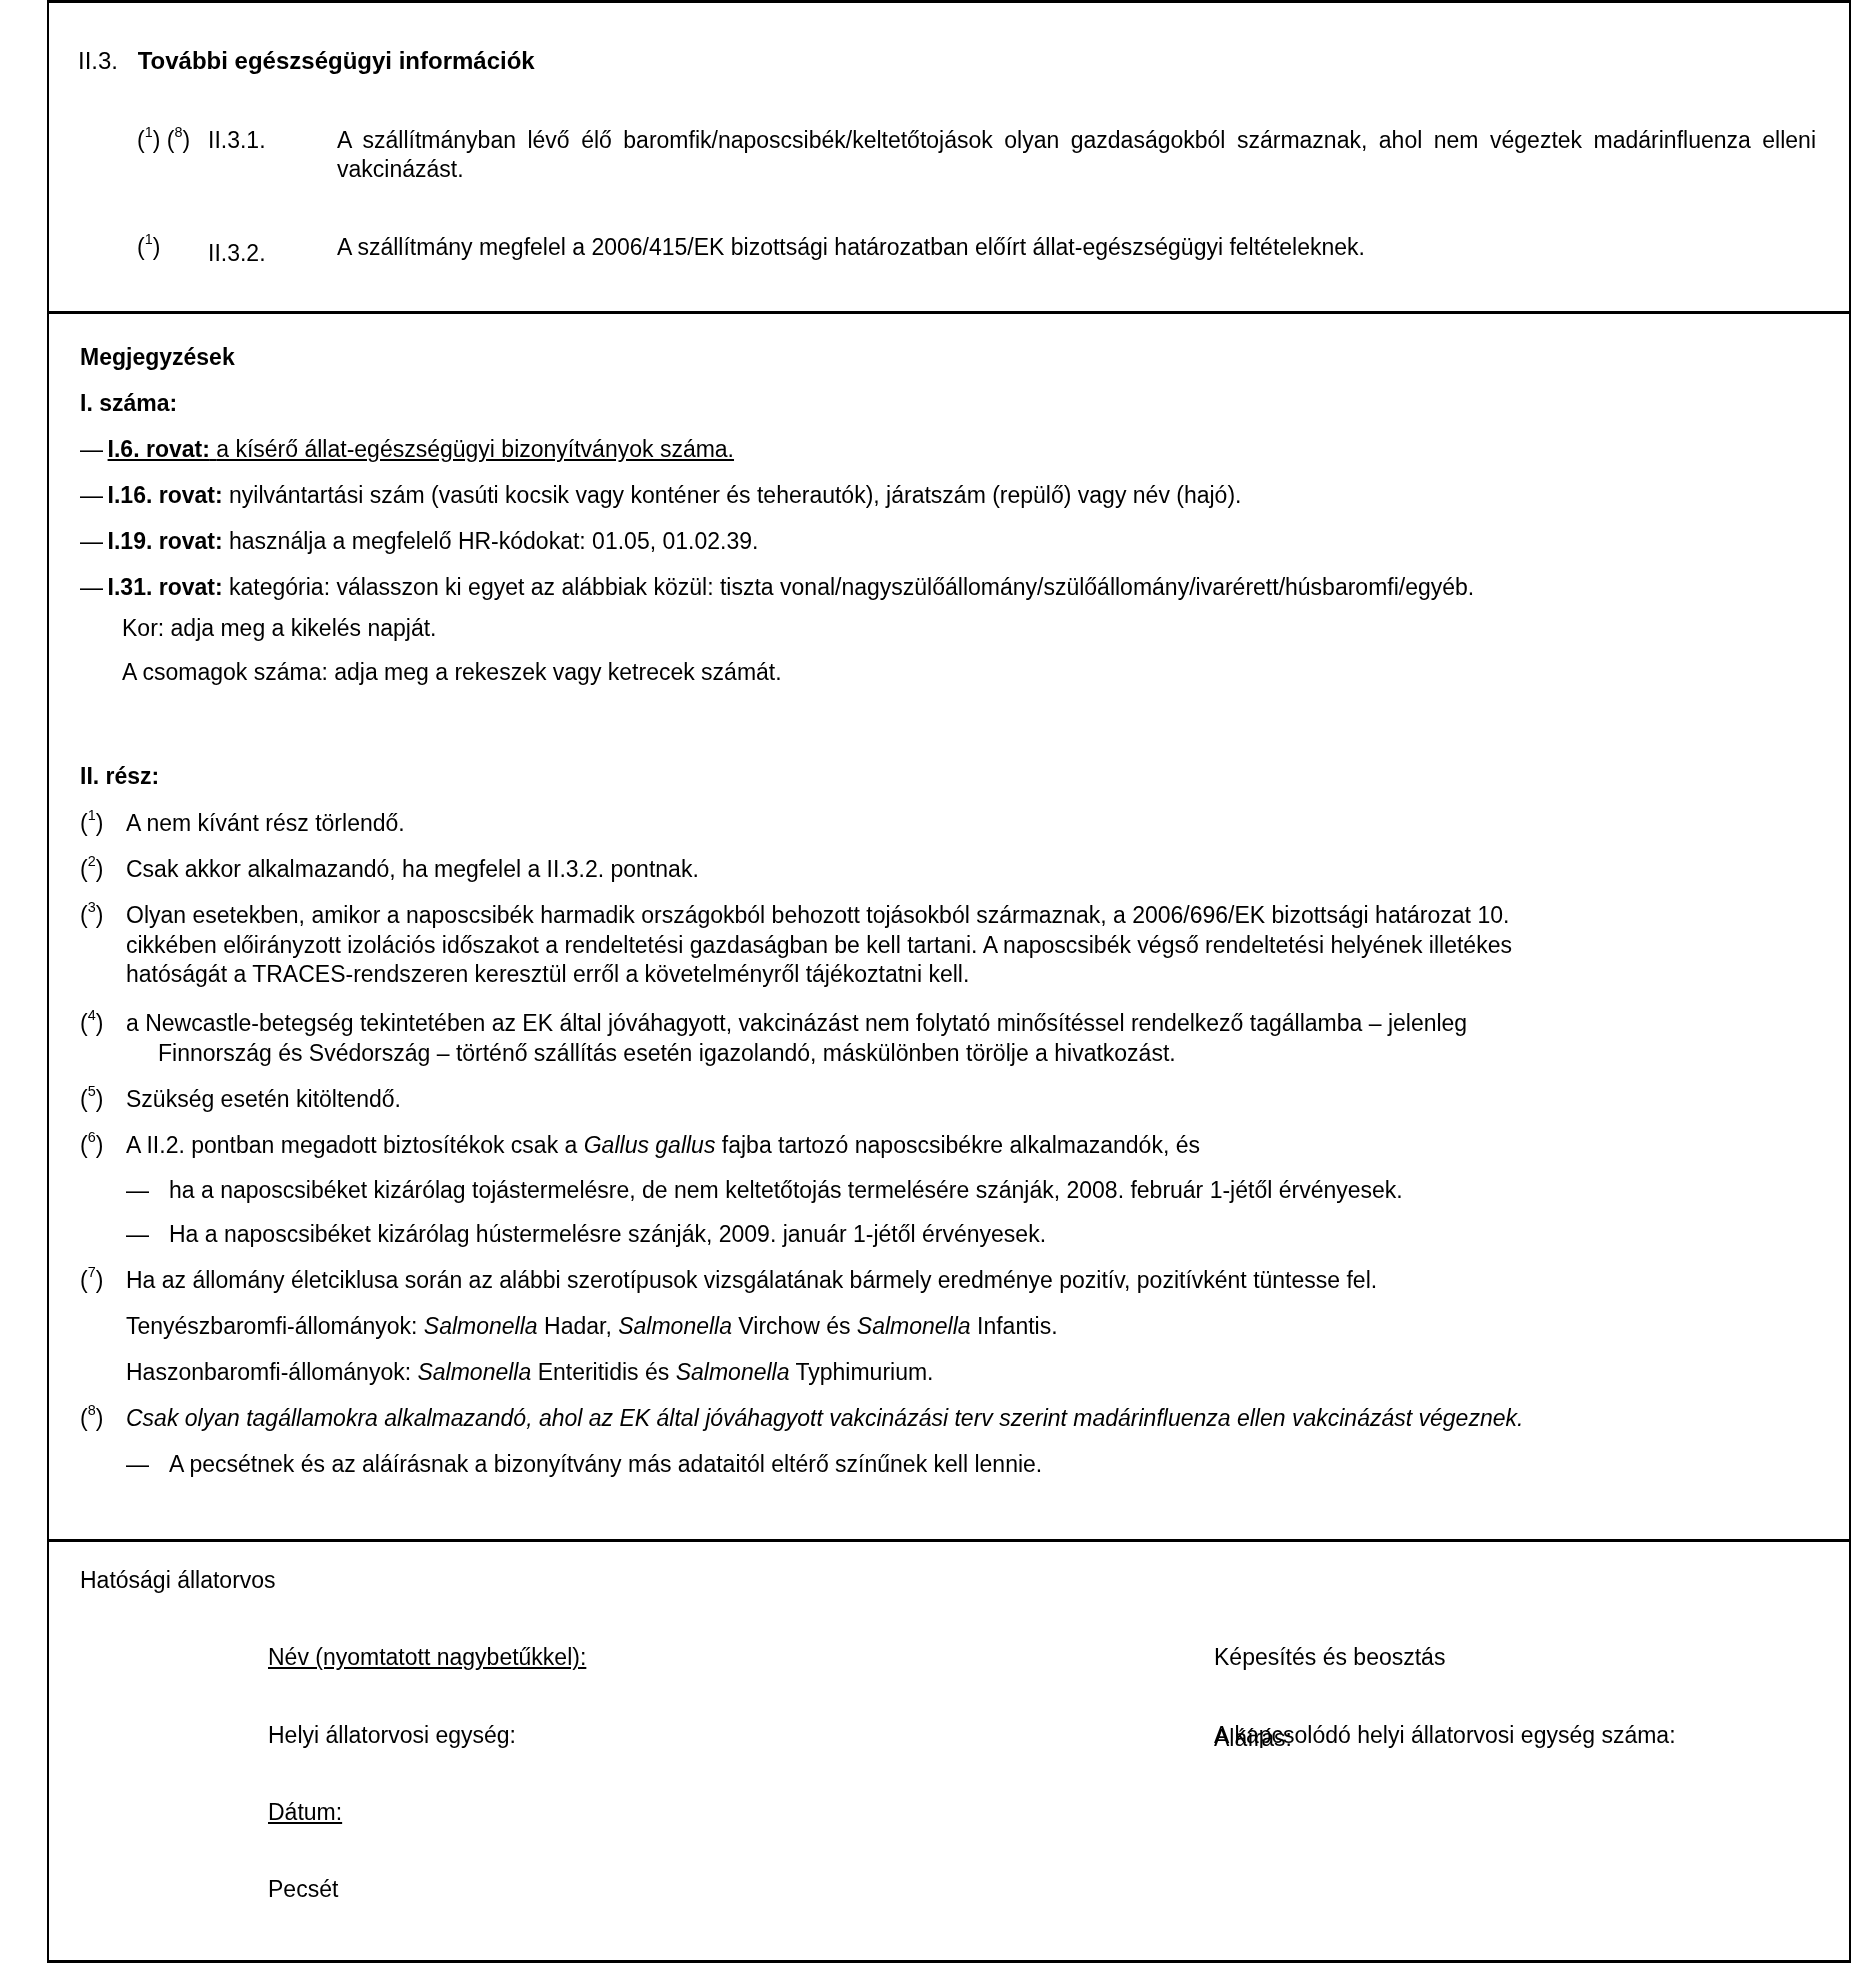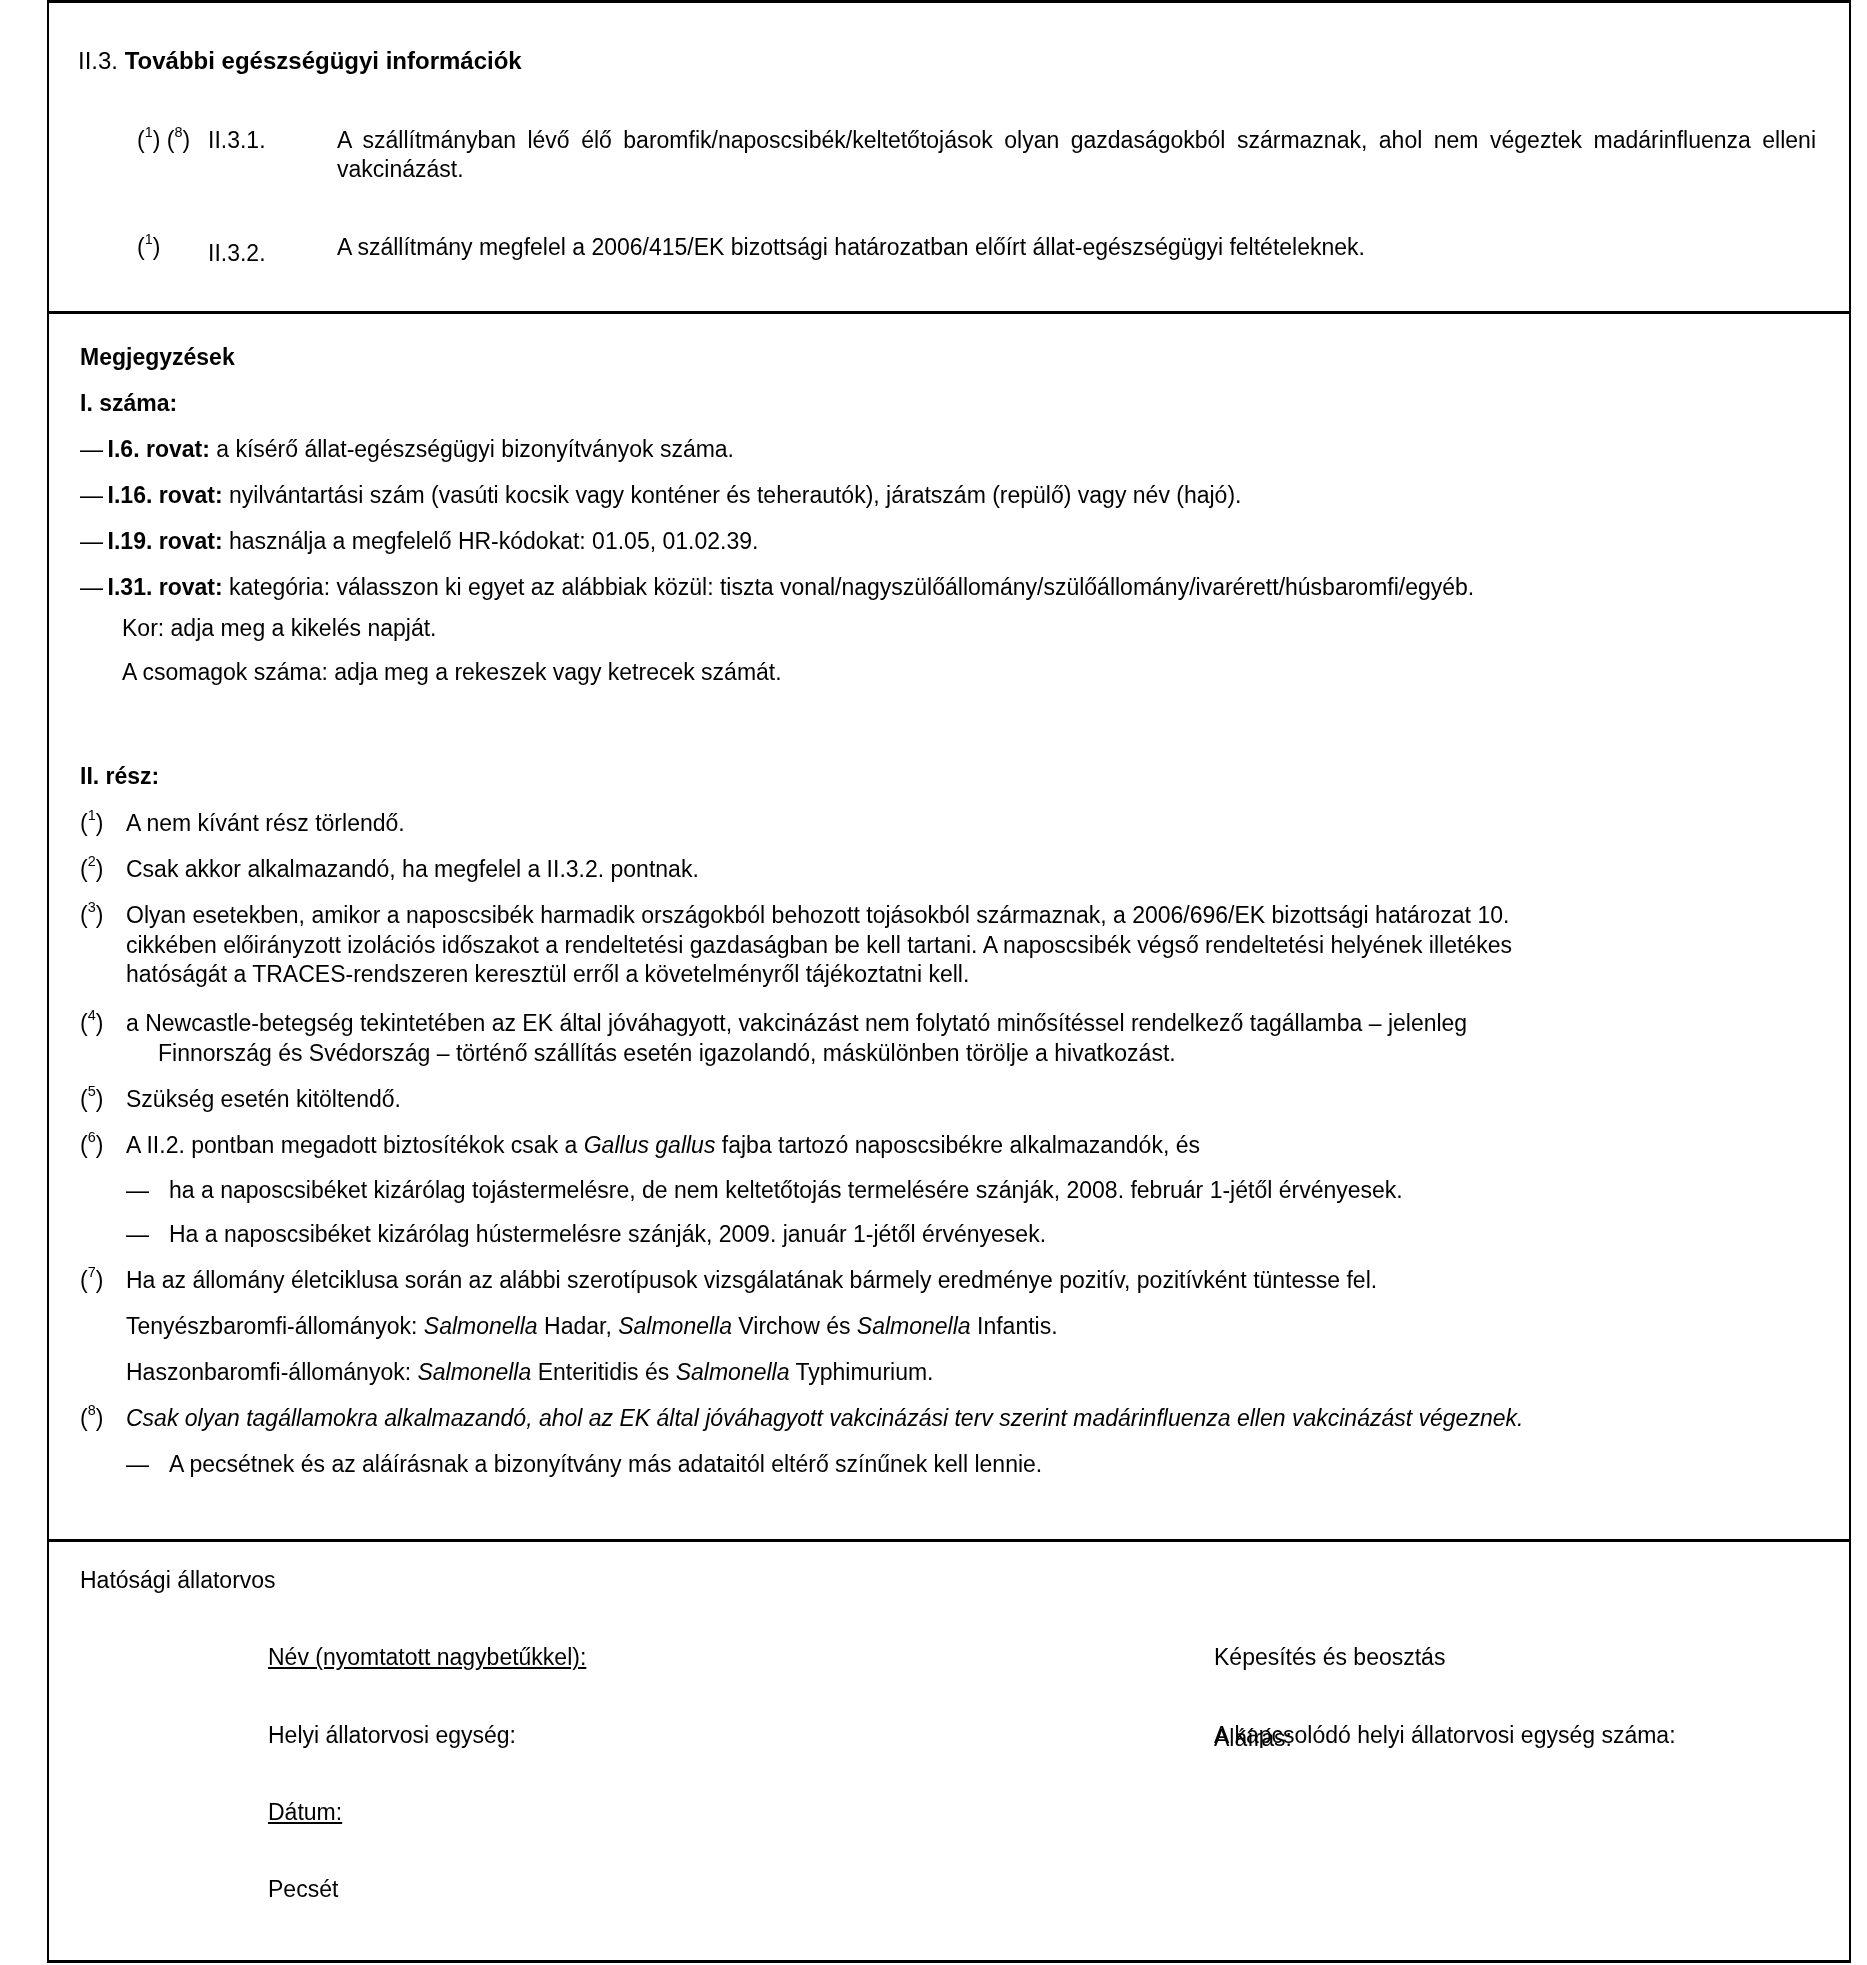--- a/index.html
+++ b/index.html
@@ -21,35 +21,35 @@
 </style>
 </head>
 <body>
 
 <div class="frame"></div>
 <div class="hline" style="top:311px"></div>
 <div class="hline" style="top:1539px"></div>
 
 <div class="abs" style="left:78px; top:46px; font-size:24px;">
   <span>II.3.</span>
-  <span class="b" style="margin-left:0">További egészségügyi információk</span>
+  <span class="b" style="margin-left:13px">További egészségügyi információk</span>
 </div>
 
 <div class="abs" style="left:137px; top:126px;">(<sup>1</sup>) (<sup>8</sup>)</div>
 <div class="abs" style="left:208px; top:126px;">II.3.1.</div>
 <div class="abs just" style="left:337px; top:126px; width:1479px;">A szállítmányban lévő élő baromfik/naposcsibék/keltetőtojások olyan gazdaságokból származnak, ahol nem végeztek madárinfluenza elleni vakcinázást.</div>
 
 <div class="abs" style="left:137px; top:233px;">(<sup>1</sup>)</div>
 <div class="abs" style="left:208px; top:239px;">II.3.2.</div>
 <div class="abs" style="left:337px; top:233px;">A szállítmány megfelel a 2006/415/EK bizottsági határozatban előírt állat-egészségügyi feltételeknek.</div>
 
 <div class="abs b" style="left:80px; top:343px;">Megjegyzések</div>
 <div class="abs b" style="left:80px; top:389px;">I. száma:</div>
 
-<div class="abs" style="left:80px; top:435px;"><span class="dash">—</span><span class="b">I.6. rovat:</span> <span>a kísérő állat-egészségügyi bizonyítványok száma.</span></div>
+<div class="abs" style="left:80px; top:435px;text-decoration:underline;"><span class="dash">—</span><span class="b">I.6. rovat:</span> <span>a kísérő állat-egészségügyi bizonyítványok száma.</span></div>
 <div class="abs" style="left:80px; top:481px;"><span class="dash">—</span><span class="b">I.16. rovat:</span> <span>nyilvántartási szám (vasúti kocsik vagy konténer és teherautók), járatszám (repülő) vagy név (hajó).</span></div>
 <div class="abs" style="left:80px; top:527px;"><span class="dash">—</span><span class="b">I.19. rovat:</span> <span>használja a megfelelő HR-kódokat: 01.05, 01.02.39.</span></div>
 <div class="abs" style="left:80px; top:573px;"><span class="dash">—</span><span class="b">I.31. rovat:</span> <span> kategória: válasszon ki egyet az alábbiak közül: tiszta vonal/nagyszülőállomány/szülőállomány/ivarérett/húsbaromfi/egyéb.</span></div>
 <div class="abs" style="left:122px; top:614px;">Kor: adja meg a kikelés napját.</div>
 <div class="abs" style="left:122px; top:658px;">A csomagok száma: adja meg a rekeszek vagy ketrecek számát.</div>
 
 <div class="abs b" style="left:80px; top:762px;">II. rész:</div>
 
 <div class="abs" style="left:80px; top:809px;">(<sup>1</sup>)</div>
 <div class="abs" style="left:126px; top:809px;">A nem kívánt rész törlendő.</div>

